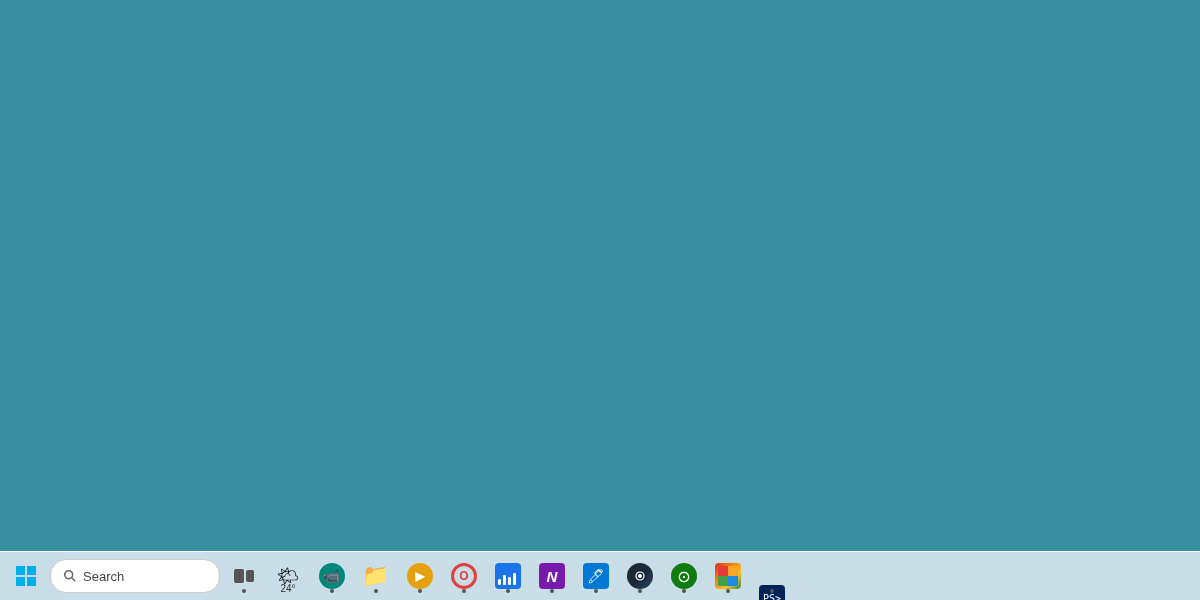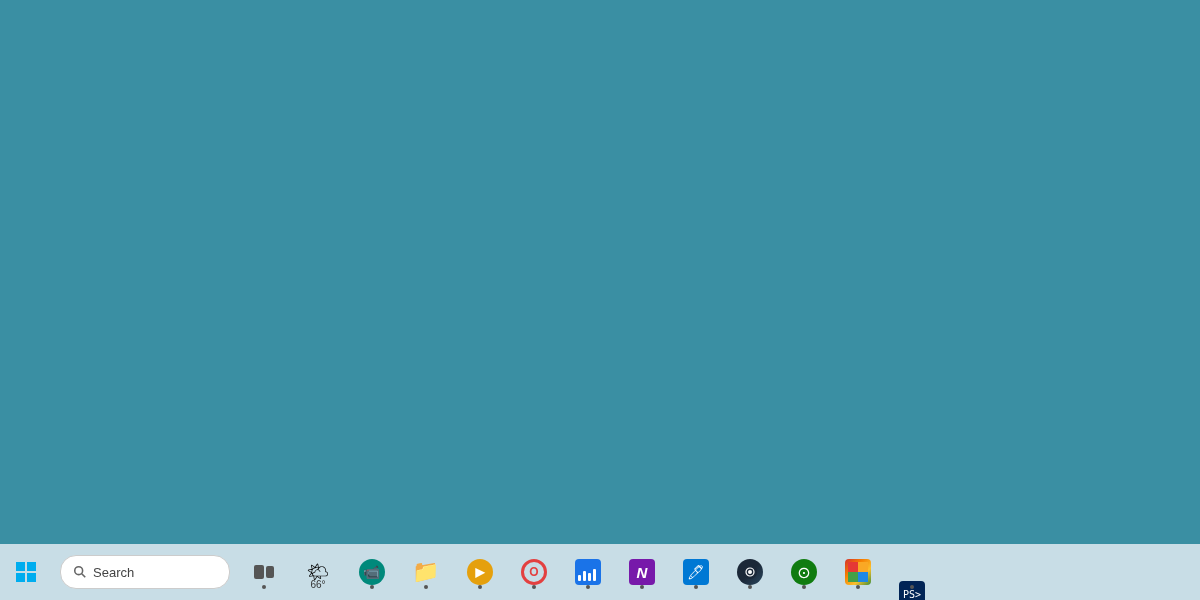--- a/index.html
+++ b/index.html
@@ -13,26 +13,26 @@
     }
 
     #desktop {
       width: 1200px;
       height: 551px;
       background-color: #3a8fa3;
     }
 
     #taskbar {
       width: 1200px;
-      height: 56px;
+      height: 48px;
       background-color: #c8dde6;
       display: flex;
       align-items: center;
       padding: 0 6px;
-      gap: 14px;
+      gap: 4px;
       position: absolute;
       bottom: 0;
       left: 0;
     }
 
     #start-button {
       width: 40px;
       height: 40px;
       display: flex;
       align-items: center;
@@ -299,21 +299,21 @@
   <div class="taskbar-icon" title="Task View">
     <div class="taskview-icon">
       <div class="taskview-rect1"></div>
       <div class="taskview-rect2"></div>
     </div>
     <div class="icon-dot"></div>
   </div>
 
   <div class="taskbar-icon" title="Weather">
     <span style="font-size:18px;">🌤</span>
-    <span style="font-size:10px; color:#333; position:absolute; bottom:2px; left:50%; transform:translateX(-50%); white-space:nowrap;">66°</span>
+    <span style="font-size:10px; color:#333; position:absolute; bottom:2px; left:50%; transform:translateX(-50%); white-space:nowrap;">24°</span>
   </div>
 
   <div class="taskbar-icon" title="Google Meet">
     <div class="meet-icon">
       <span>📹</span>
     </div>
     <div class="icon-dot"></div>
   </div>
 
   <div class="taskbar-icon" title="File Explorer">

